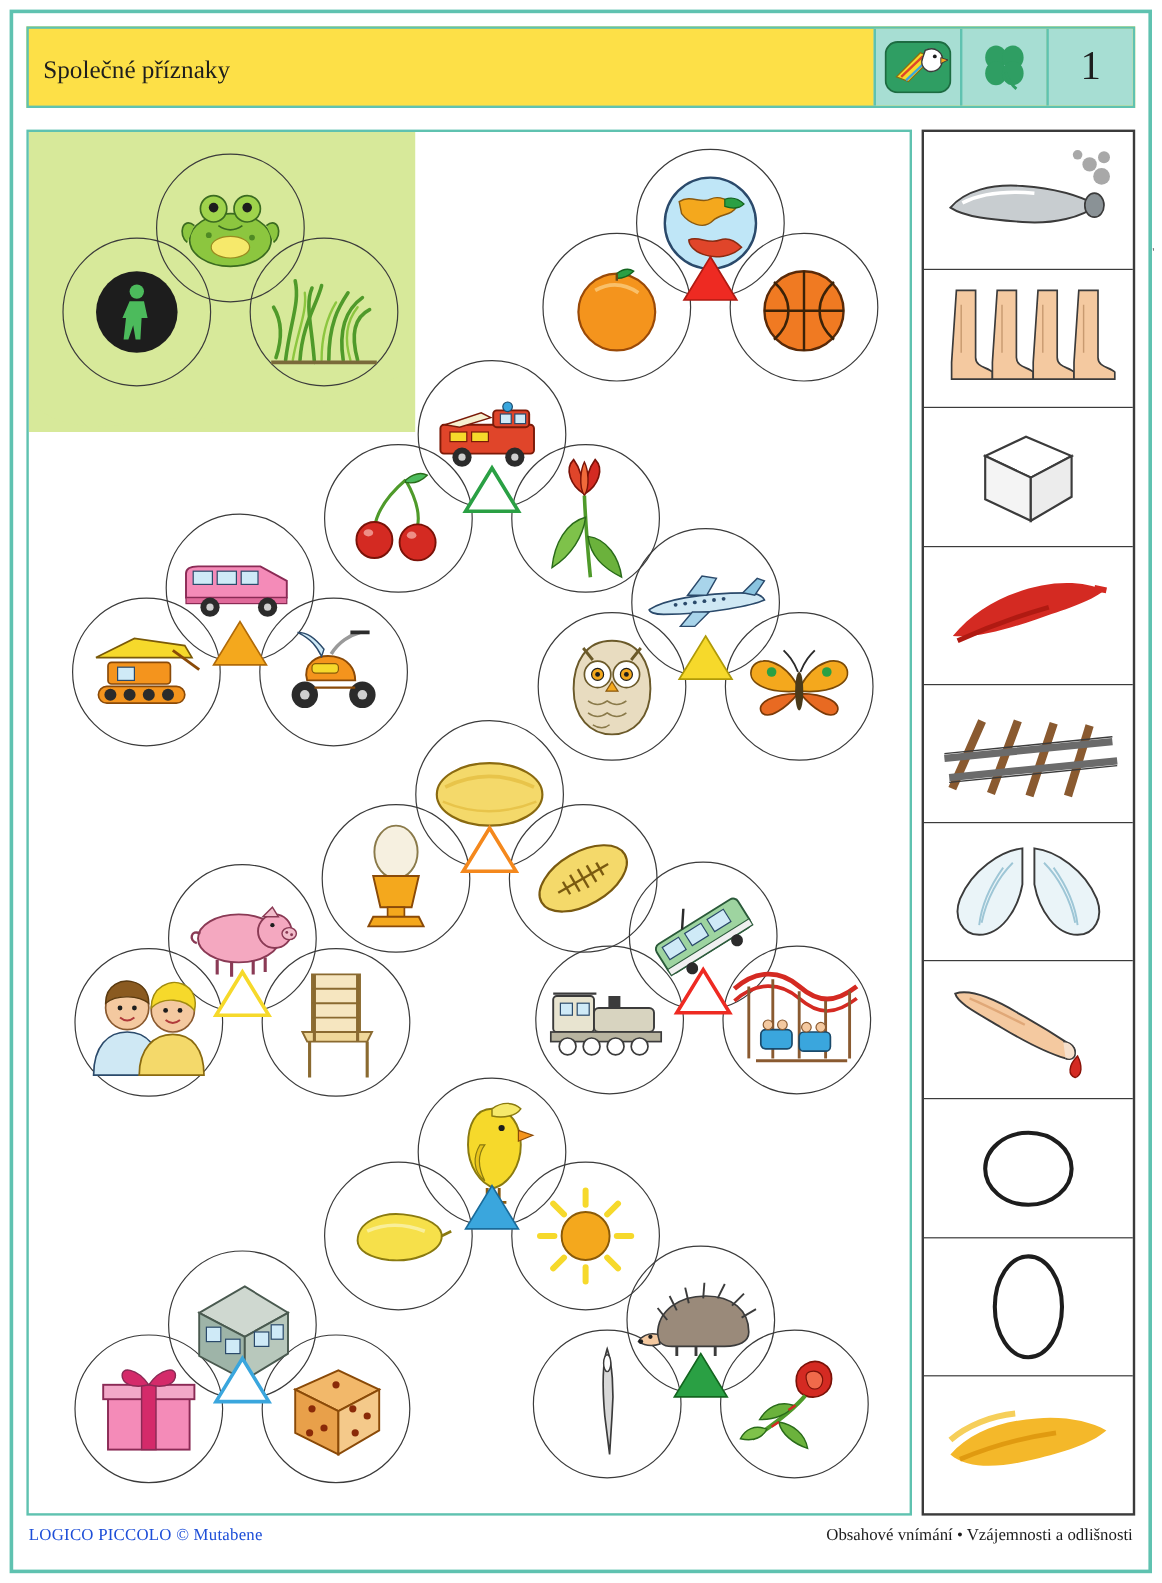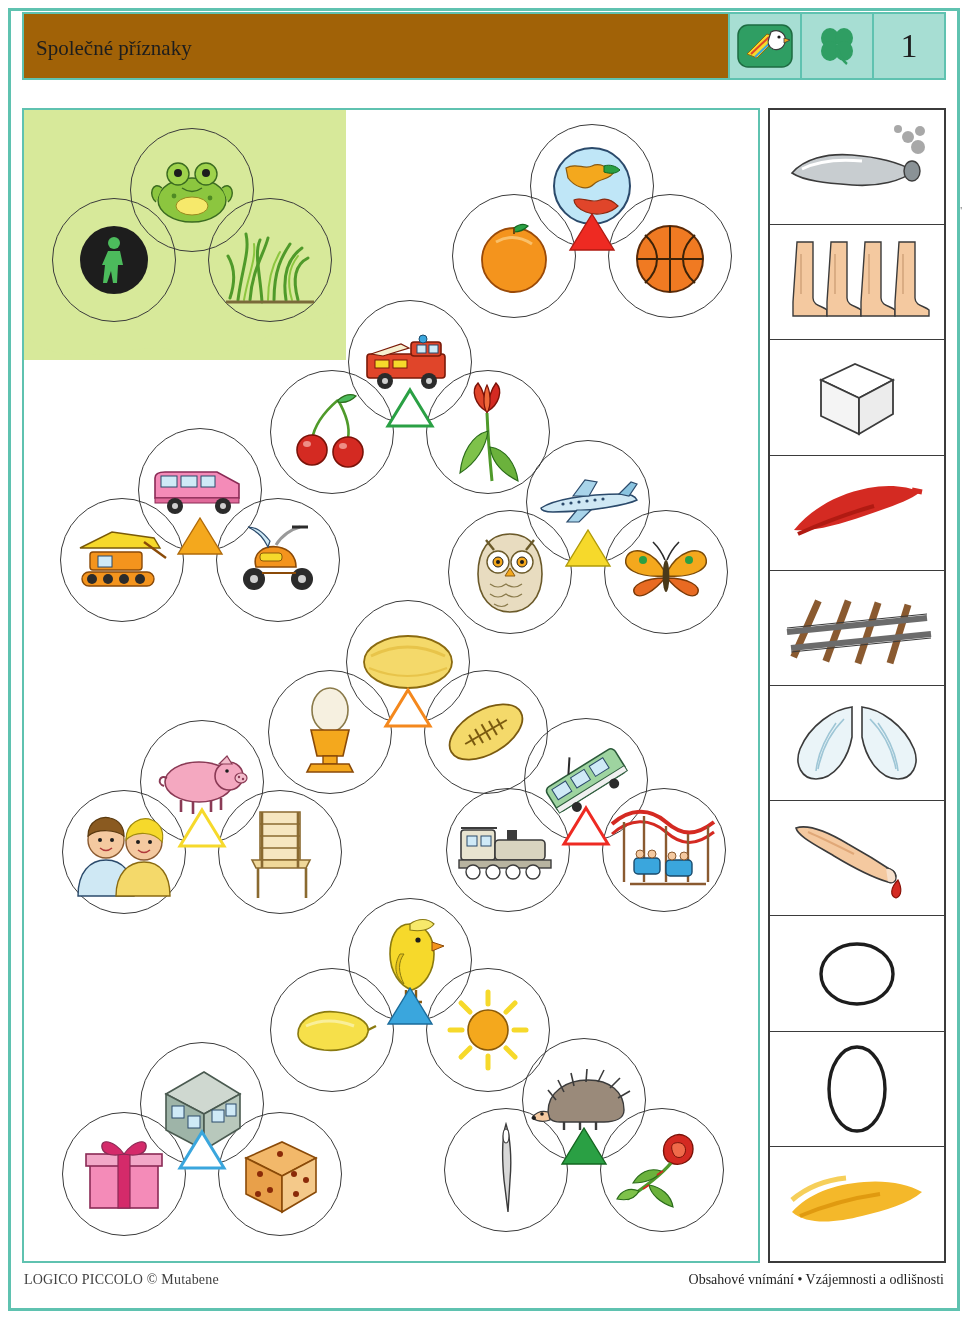--- a/index.html
+++ b/index.html
@@ -17,24 +17,24 @@
   .page-border {
     position: absolute;
     left: 8px; top: 8px;
     width: 952px; height: 1303px;
     border: 3px solid #5fc2b0;
   }
 
   
   .header {
     position: absolute;
-    left: 22px; top: 12px;
+    left: 22px; top: 22px;
     width: 924px; height: 68px;
     border: 2px solid #5fc2b0;
-    background: #a16207;
+    background: #fde047;
     display: flex;
     align-items: stretch;
   }
   .header-titles {
     flex: 1;
     padding: 4px 0 0 12px;
     display: flex;
     flex-direction: column;
     justify-content: center;
   }
@@ -134,21 +134,21 @@
     overflow: hidden;
     position: relative;
   }
   .strip-cell:last-child { border-bottom: none; }
 
   
   .footer-left {
     position: absolute;
     left: 24px; top: 1272px;
     font-size: 14px;
-    color: #404040;
+    color: #1d4ed8;
     letter-spacing: .2px;
   }
   .footer-right {
     position: absolute;
     right: 24px; top: 1272px;
     font-size: 14px;
     color: #1d1d1d;
     text-align: left;
   }
 

